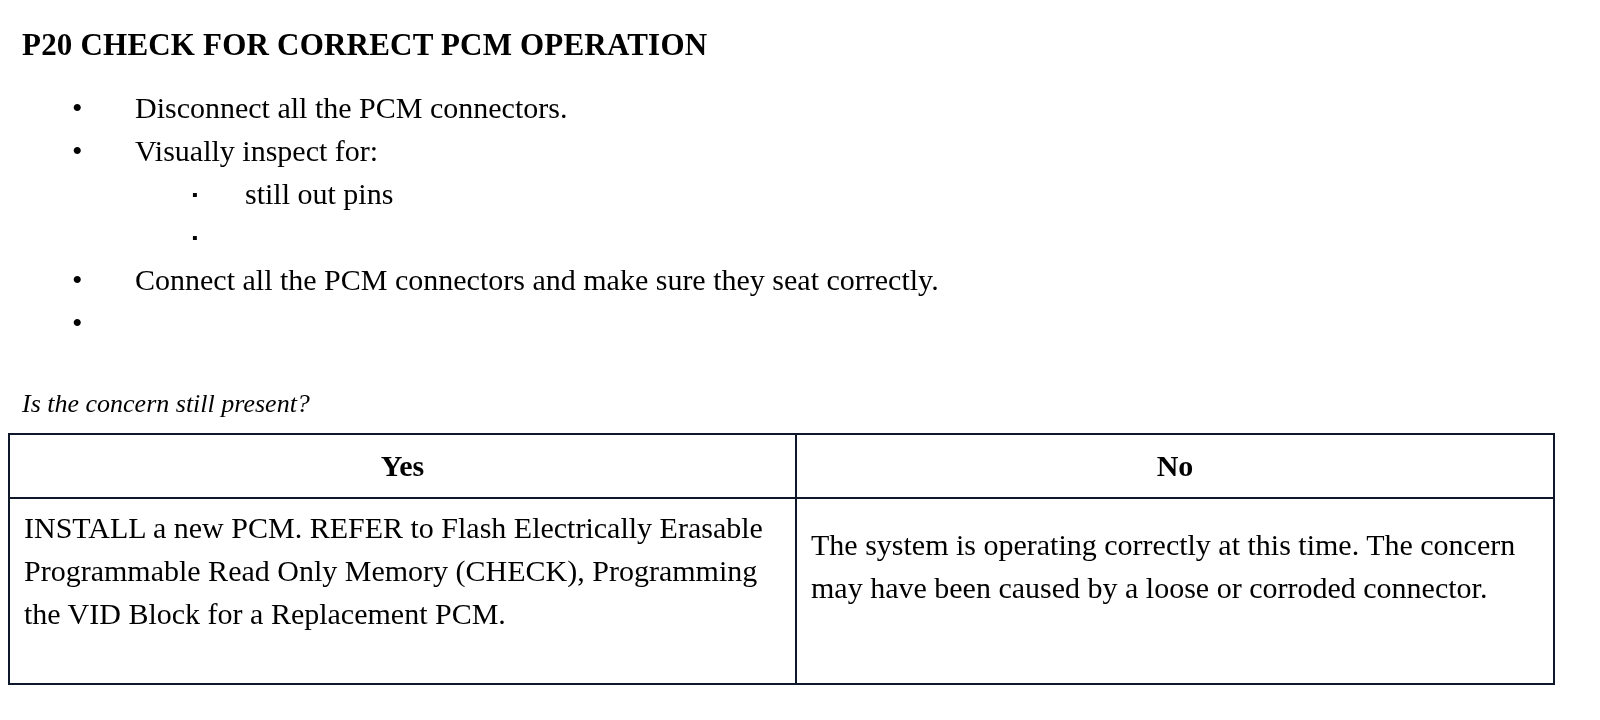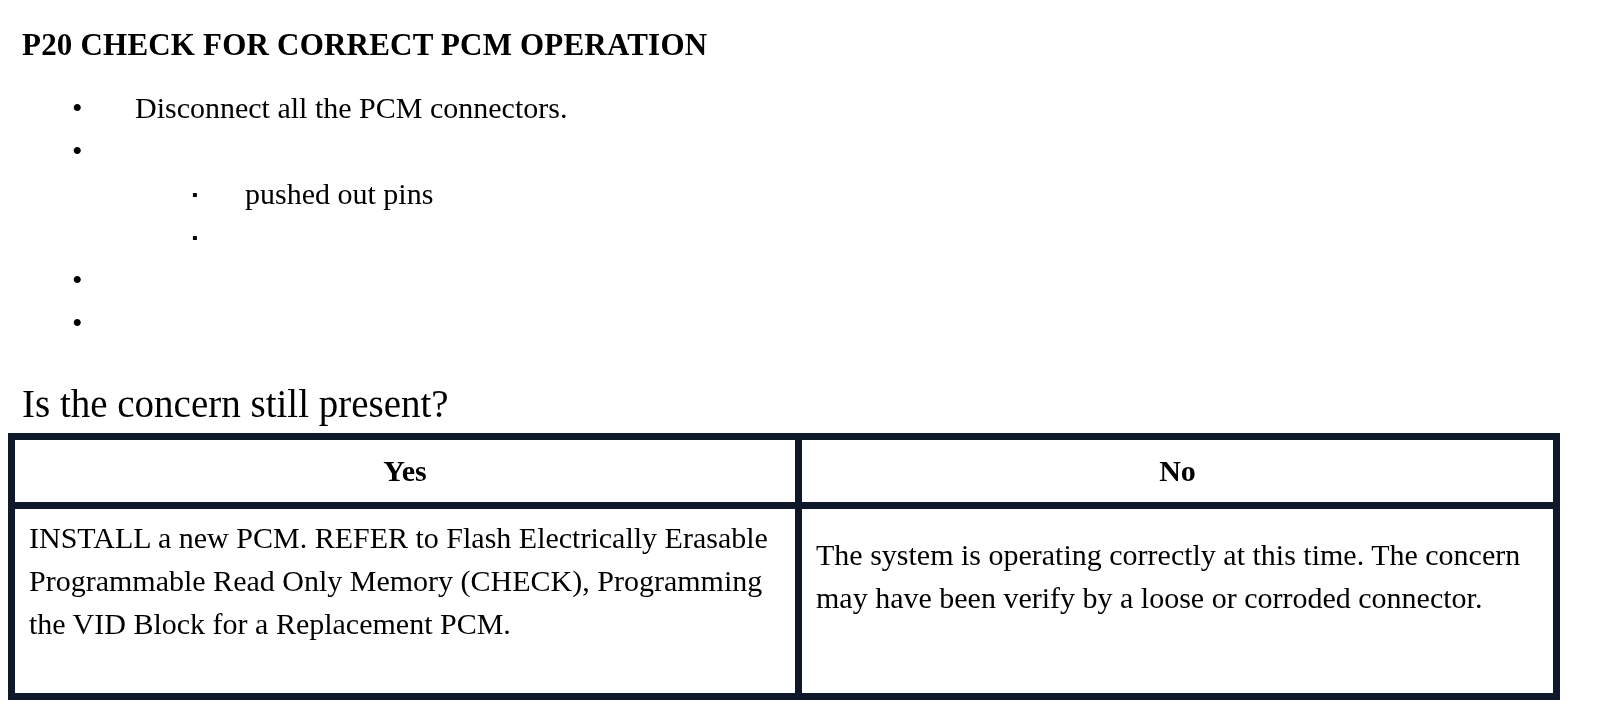--- a/index.html
+++ b/index.html
@@ -70,41 +70,42 @@
     display: inline-block;
     white-space: nowrap;
     text-align: right;
   }
 
   
   .question-line {
     position: absolute;
     left: 22px;
     top: 385px;
-    font-size: 39px;
+    font-size: 26px;
     line-height: 38px;
     white-space: nowrap;
+    font-style: italic;
   }
 
   
   .decision-table {
     position: absolute;
     left: 8px;
     top: 433px;
     width: 1545px;
     border-collapse: collapse;
     table-layout: fixed;
     background: #ffffff;
   }
   .decision-table col.col-yes { width: 787px; }
   .decision-table col.col-no  { width: 758px; }
 
   .decision-table th,
   .decision-table td {
-    border: 7px solid #0f172a;
+    border: 2px solid #0f172a;
     background: #ffffff;
     padding: 0;
     vertical-align: top;
   }
 
   .decision-table thead th {
     height: 62px;
     text-align: center;
     vertical-align: middle;
     font-size: 30px;
@@ -134,33 +135,35 @@
 
   <div class="bullet-list">
 
     <div class="bullet-row level-1">
       <span class="bullet-marker">•</span>
       <span class="bullet-text">Disconnect all the PCM connectors.</span>
     </div>
 
     <div class="bullet-row level-1">
       <span class="bullet-marker">•</span>
+      <span class="bullet-text">Visually inspect for:</span>
     </div>
 
     <div class="bullet-row level-2">
       <span class="bullet-marker">▪</span>
-      <span class="bullet-text">pushed out pins</span>
+      <span class="bullet-text">still out pins</span>
     </div>
 
     <div class="bullet-row level-2">
       <span class="bullet-marker">▪</span>
     </div>
 
     <div class="bullet-row level-1">
       <span class="bullet-marker">•</span>
+      <span class="bullet-text">Connect all the PCM connectors and make sure they seat correctly.</span>
     </div>
 
     <div class="bullet-row level-1">
       <span class="bullet-marker">•</span>
     </div>
 
   </div>
 
   <div class="question-line">Is the concern still present?</div>
 
@@ -174,19 +177,19 @@
         <th>Yes</th>
         <th>No</th>
       </tr>
     </thead>
     <tbody>
       <tr>
         <td>
           <span class="cell-text">INSTALL a new PCM. REFER to Flash Electrically Erasable Programmable Read Only Memory (CHECK), Programming the VID Block for a Replacement PCM.</span>
         </td>
         <td>
-          <span class="cell-text vcenter">The system is operating correctly at this time. The concern may have been verify by a loose or corroded connector.</span>
+          <span class="cell-text vcenter">The system is operating correctly at this time. The concern may have been caused by a loose or corroded connector.</span>
         </td>
       </tr>
     </tbody>
   </table>
 
 </div>
 
 </body></html>

